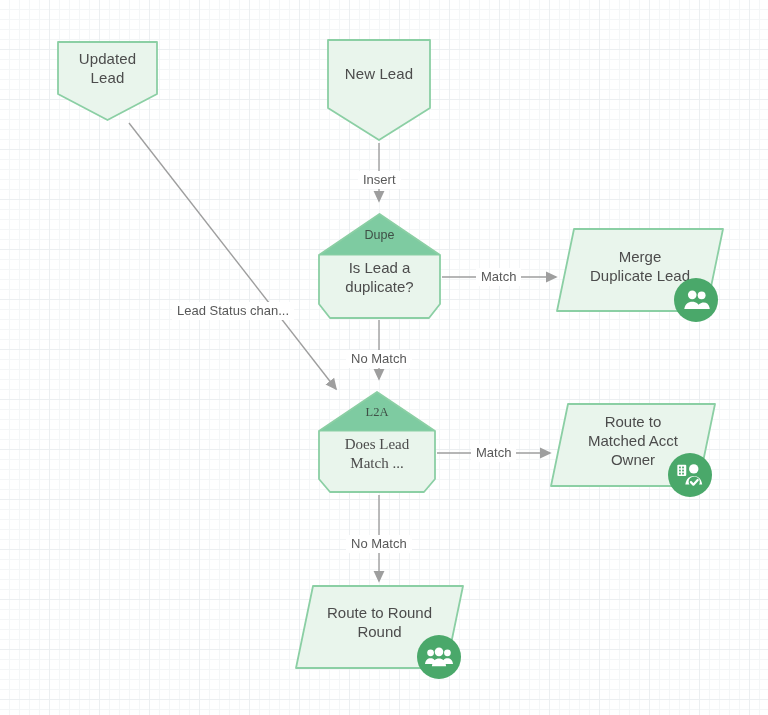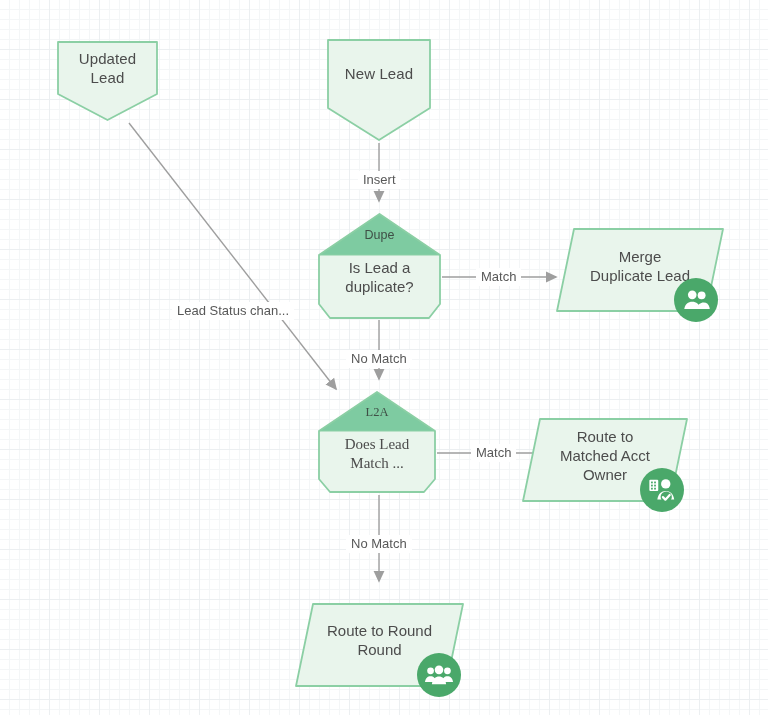--- a/index.html
+++ b/index.html
@@ -235,21 +235,21 @@
     <div class="badge" style="left:120px; top:52px;">
       <svg viewBox="0 0 32 32" xmlns="http://www.w3.org/2000/svg">
         <circle cx="12" cy="10.5" r="4.6" fill="#ffffff"></circle>
         <circle cx="22" cy="11" r="4.2" fill="#ffffff"></circle>
         <path d="M3.5,25.5 c0.8-5.2 4.2-7.6 8.5-7.6 c4.3,0 7.7,2.4 8.5,7.6 z" fill="#ffffff"></path>
         <path d="M17,25.5 c0.7-4.6 3.6-6.9 7.2-6.9 c3.2,0 5.5,1.9 6.2,5.4 l0.3,1.5 z" fill="#ffffff"></path>
       </svg>
     </div>
   </div>
 
-  <div class="node action-node" style="left:520px; top:401px; width:170px; height:88px;margin-top:15px;">
+  <div class="node action-node" style="left:548px; top:401px; width:170px; height:88px;">
     <svg class="shape" viewBox="0 0 170 88" preserveAspectRatio="none">
       <path d="M20,3 H167 L150,85 H3 Z" fill="#e9f5ec" stroke="#8bcfa4" stroke-width="1.8" stroke-linejoin="round" vector-effect="non-scaling-stroke"></path>
     </svg>
     <div class="action-label" style="top:44%;">
       <div>Route to</div>
       <div>Matched Acct</div>
       <div>Owner</div>
     </div>
     <div class="badge" style="left:120px; top:52px;">
       <svg viewBox="0 0 32 32" xmlns="http://www.w3.org/2000/svg">
@@ -261,21 +261,21 @@
         <rect x="4.3" y="13.6" width="1.9" height="1.9" fill="#4aa86a"></rect>
         <rect x="7.6" y="13.6" width="1.9" height="1.9" fill="#4aa86a"></rect>
         <circle cx="20" cy="9.5" r="5" fill="#ffffff"></circle>
         <path d="M11,26 c0.9-6 4.4-9 9-9 c4.6,0 8.1,3 9,9 z" fill="#ffffff"></path>
         <circle cx="20.5" cy="23.5" r="6" fill="#4aa86a"></circle>
         <path d="M17,23.6 l2.6,2.7 l4.6,-5" fill="none" stroke="#ffffff" stroke-width="2.4" stroke-linecap="round" stroke-linejoin="round"></path>
       </svg>
     </div>
   </div>
 
-  <div class="node action-node" style="left:293px; top:601px; width:173px; height:88px;">
+  <div class="node action-node" style="left:293px; top:583px; width:173px; height:88px;">
     <svg class="shape" viewBox="0 0 173 88" preserveAspectRatio="none">
       <path d="M20,3 H170 L153,85 H3 Z" fill="#e9f5ec" stroke="#8bcfa4" stroke-width="1.8" stroke-linejoin="round" vector-effect="non-scaling-stroke"></path>
     </svg>
     <div class="action-label" style="top:44%;">
       <div>Route to Round</div>
       <div>Round</div>
     </div>
     <div class="badge" style="left:124px; top:52px;">
       <svg viewBox="0 0 32 32" xmlns="http://www.w3.org/2000/svg">
         <circle cx="7" cy="11.5" r="3.6" fill="#ffffff"></circle>

